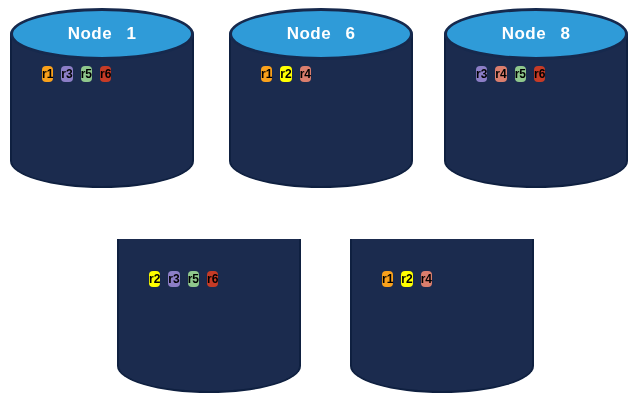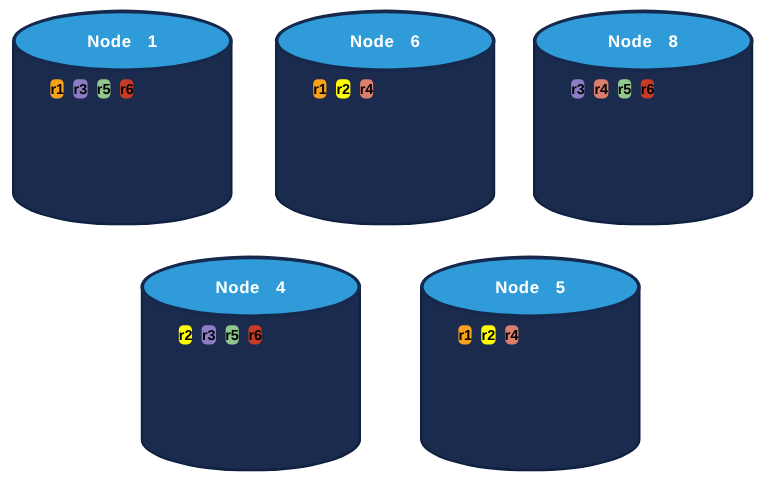--- a/index.html
+++ b/index.html
@@ -42,21 +42,21 @@
     border: 3px solid #16294D;
     border-radius: 50%;
     box-sizing: border-box;
     display: flex;
     align-items: center;
     justify-content: center;
     z-index: 2;
   }
   .node-label {
     color: #ffffff;
-    font-size: 14px;
+    font-size: 17px;
     font-weight: bold;
     word-spacing: 9px;
     letter-spacing: 0.5px;
     text-align: center;
     white-space: nowrap;
   }
   .bars {
     position: absolute;
     left: 32px;
     right: 32px;
@@ -116,35 +116,29 @@
       <div class="bars">
         <div class="bar" style="background: rgb(140, 126, 198);">r3</div>
         <div class="bar" style="background: rgb(219, 126, 109);">r4</div>
         <div class="bar" style="background: rgb(143, 199, 140);">r5</div>
         <div class="bar" style="background: rgb(198, 59, 38);">r6</div>
       </div>
     </div>
 
     <div class="node" style="left: 117px; top: 213px;">
       <div class="cyl-body"></div>
-      <div class="cyl-top">
-        <span class="node-label">Node 4</span>
-      </div>
       <div class="bars">
         <div class="bar" style="background: rgb(255, 255, 0);">r2</div>
         <div class="bar" style="background: rgb(140, 126, 198);">r3</div>
         <div class="bar" style="background: rgb(143, 199, 140);">r5</div>
         <div class="bar" style="background: rgb(198, 59, 38);">r6</div>
       </div>
     </div>
 
     <div class="node" style="left: 350px; top: 213px;">
       <div class="cyl-body"></div>
-      <div class="cyl-top">
-        <span class="node-label">Node 5</span>
-      </div>
       <div class="bars">
         <div class="bar" style="background: rgb(249, 161, 27);">r1</div>
         <div class="bar" style="background: rgb(255, 255, 0);">r2</div>
         <div class="bar" style="background: rgb(219, 126, 109);">r4</div>
       </div>
     </div>
   </div>
 
 </body></html>

